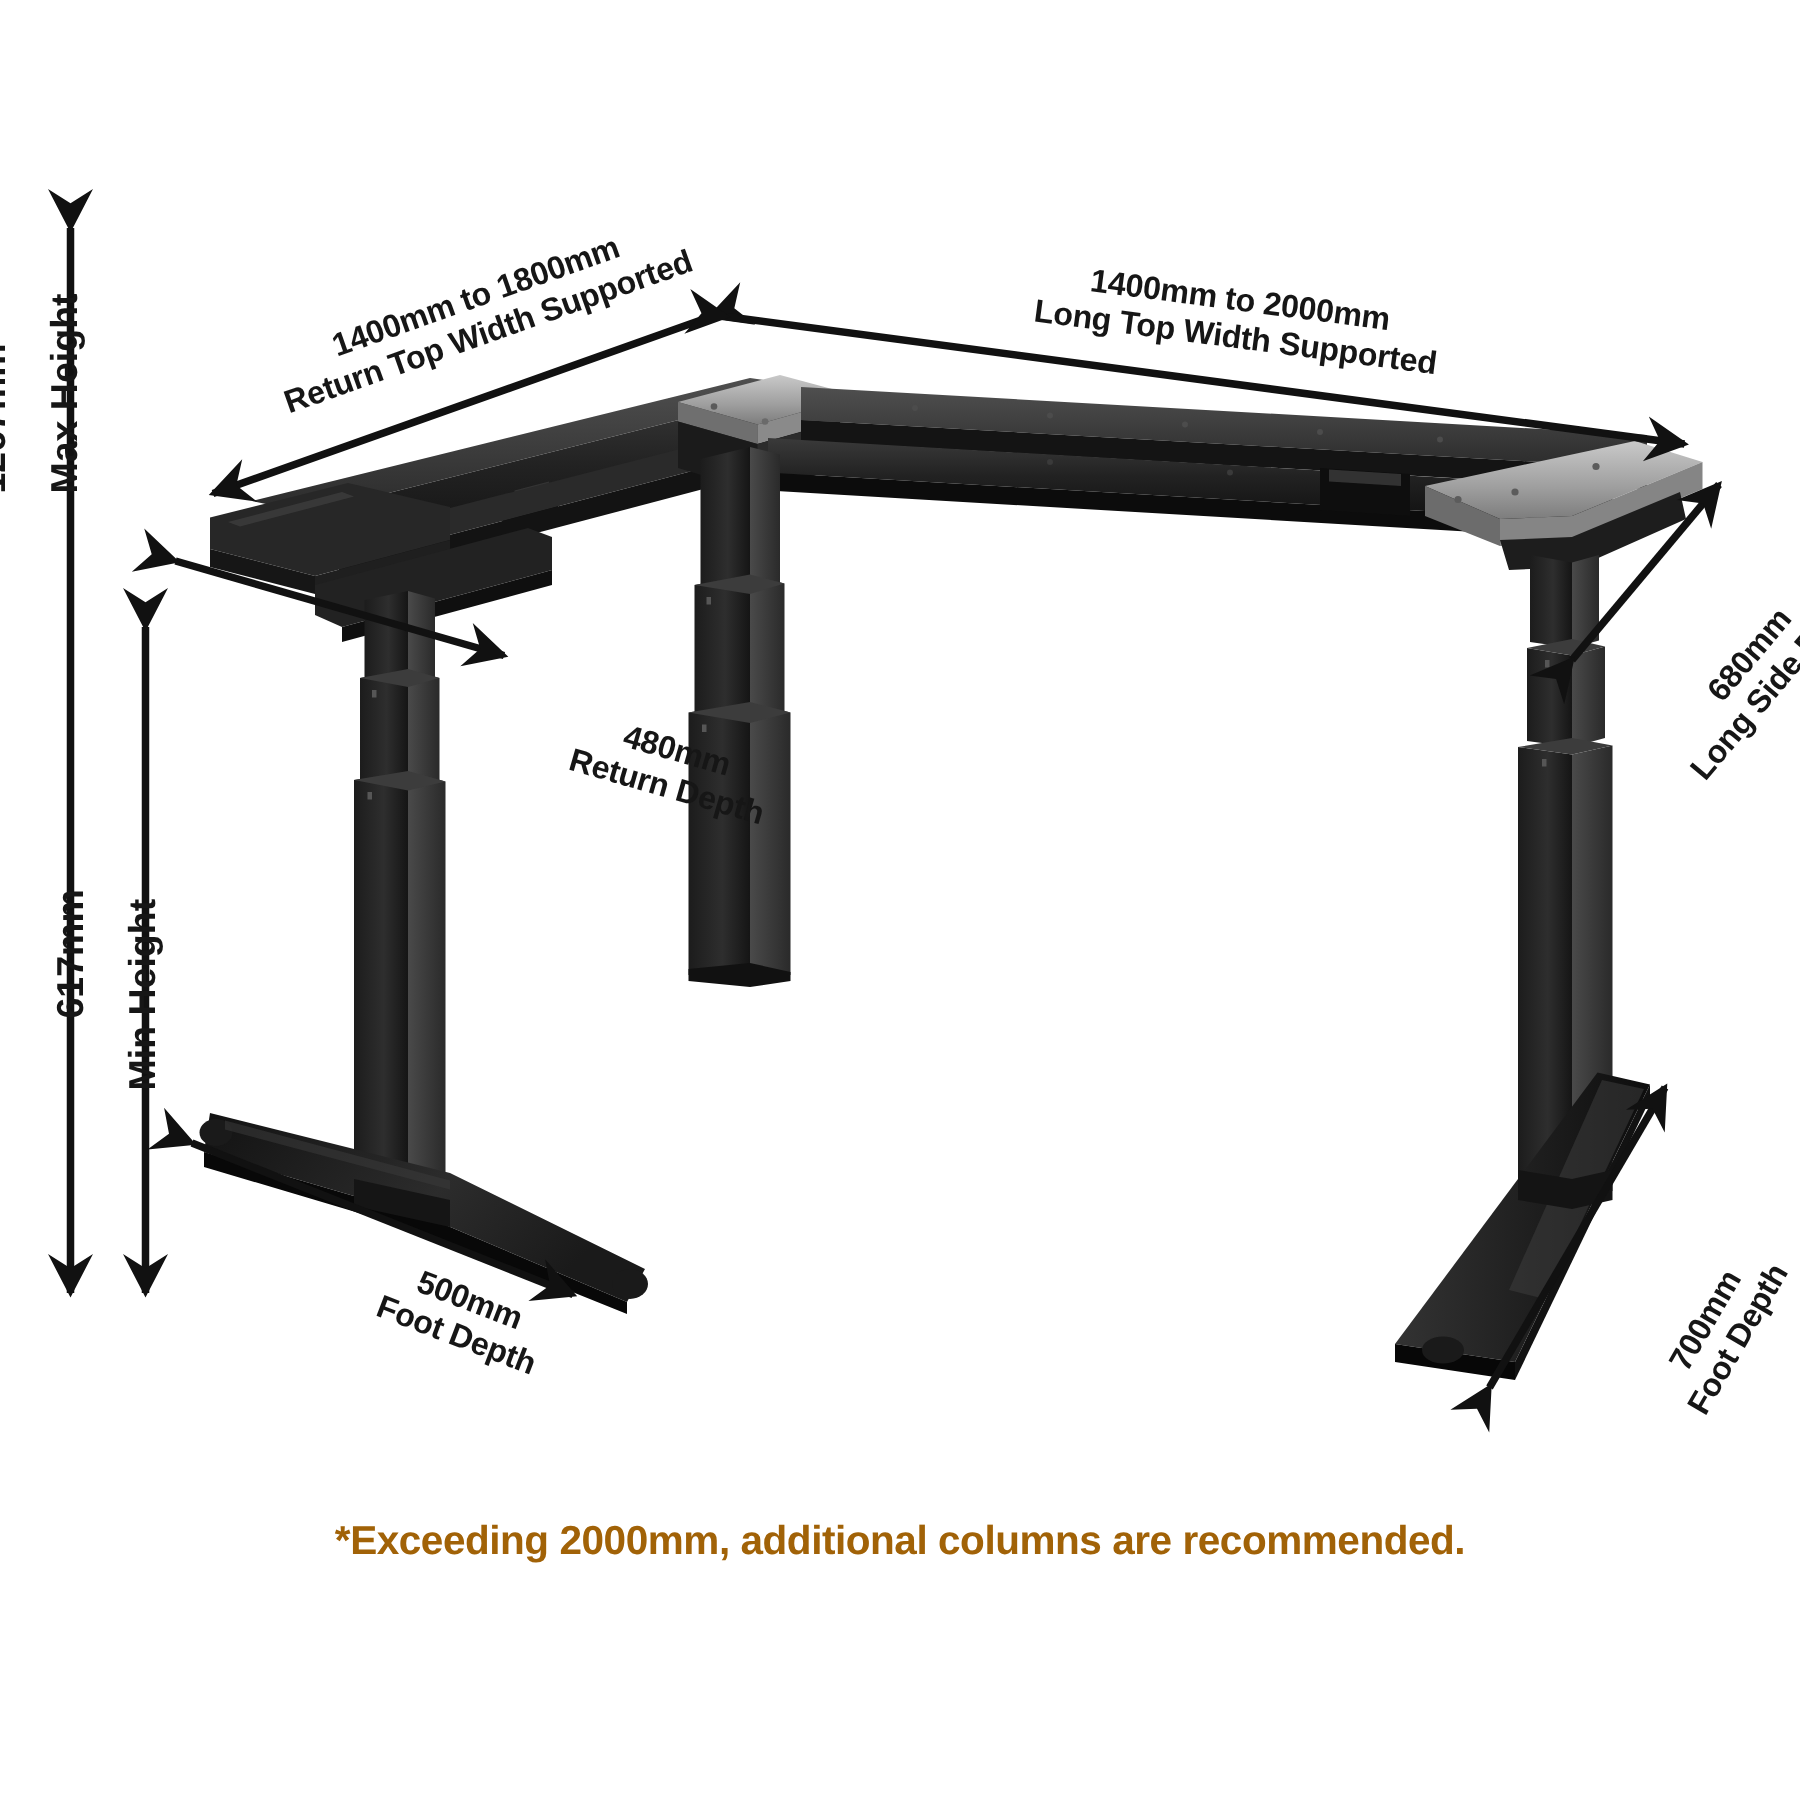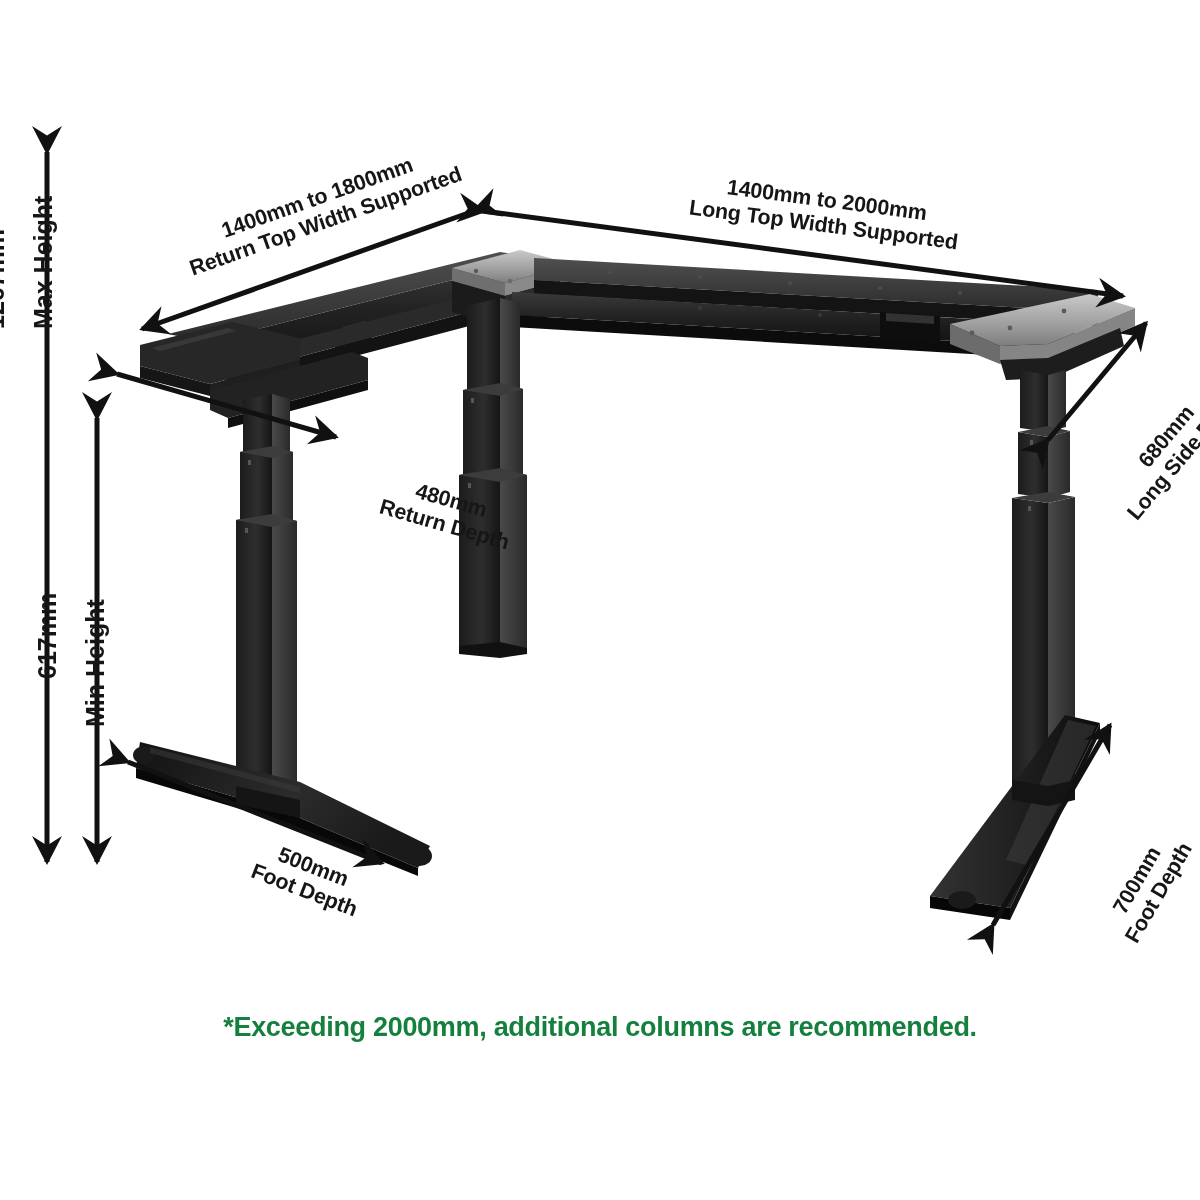--- a/index.html
+++ b/index.html
@@ -28,21 +28,21 @@
     font-family:"Liberation Sans", sans-serif;
     font-weight:bold;
     color:#161616;
     white-space:nowrap;
     transform-origin:left bottom;
   }
   .footnote {
     position:absolute;
     font-family:"Liberation Sans", sans-serif;
     font-weight:bold;
-    color:#15803d;
+    color:#a16207;
     white-space:nowrap;
     letter-spacing:-0.3px;
   }
 </style>
 </head>
 <body>
 
 <div id="stage">
 
   <svg class="layer" viewBox="0 0 1200 1200">

